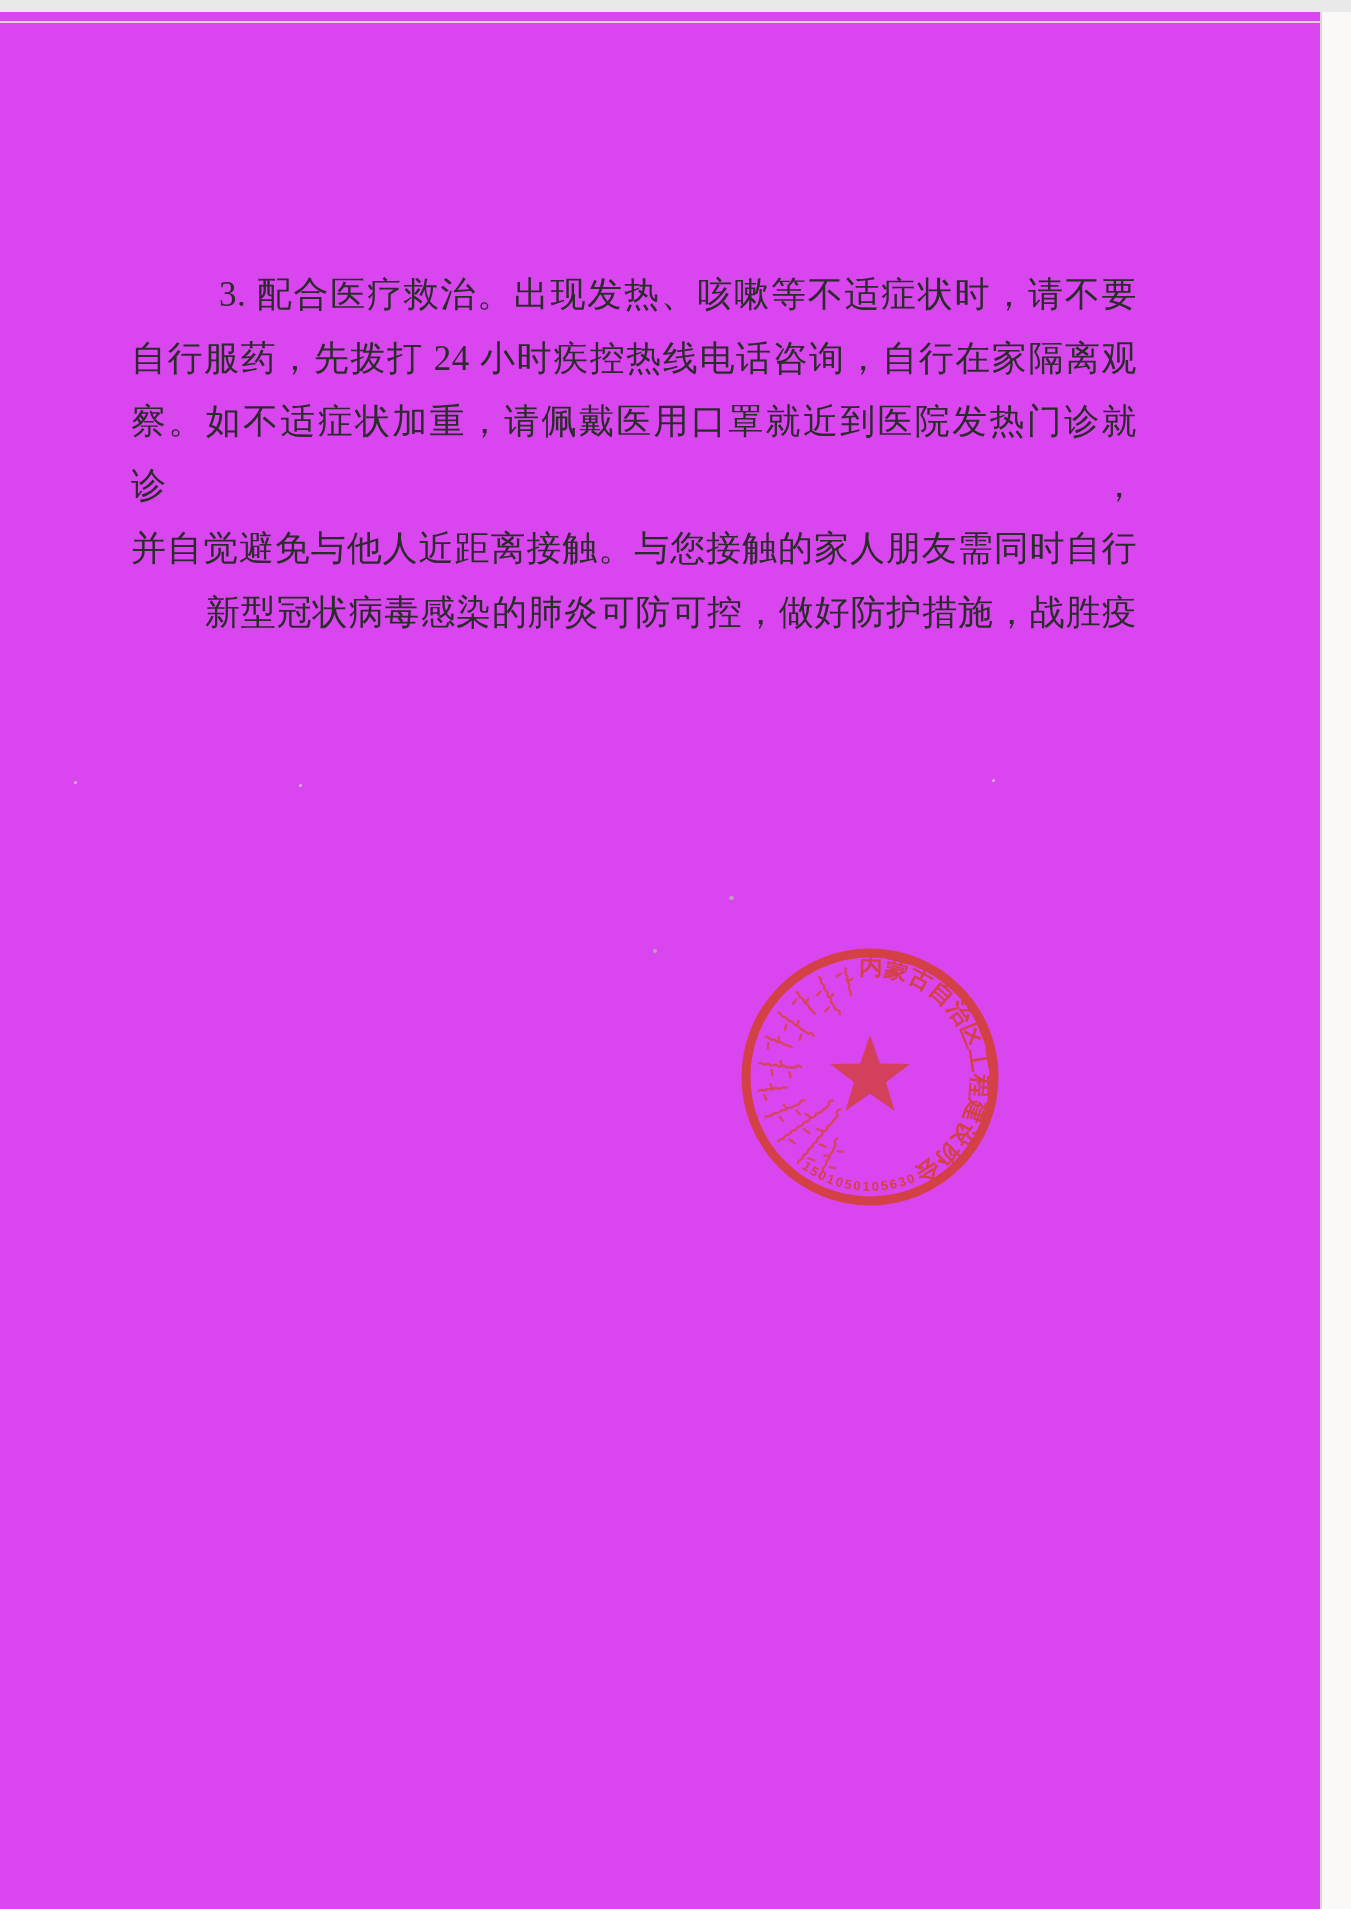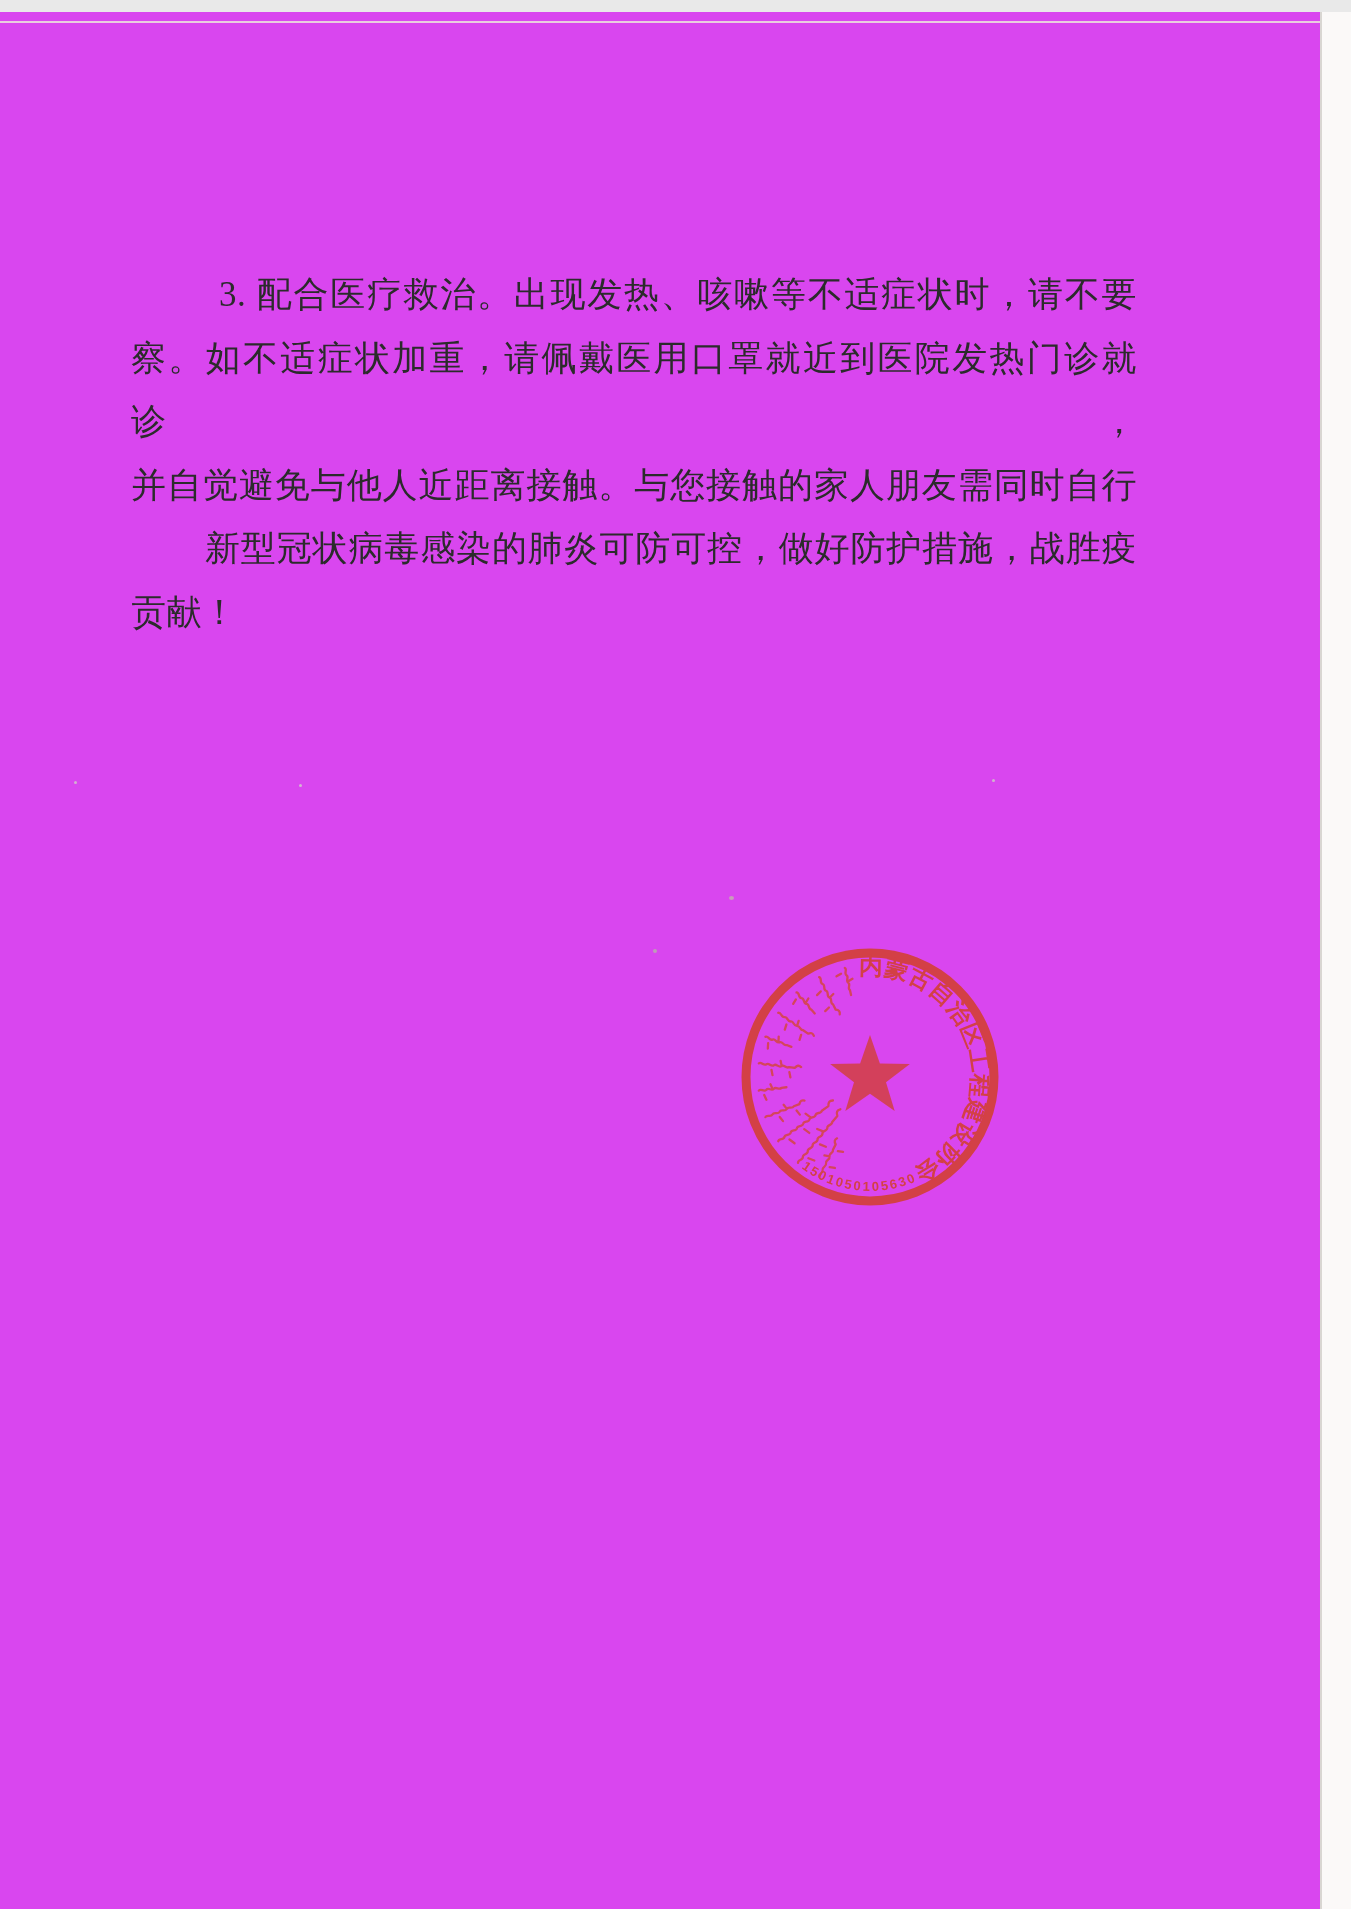--- a/index.html
+++ b/index.html
@@ -67,24 +67,24 @@
   <div class="scan-right-edge"></div>
 
   <div class="speck sp1"></div>
   <div class="speck sp2"></div>
   <div class="speck sp3"></div>
   <div class="speck sp4"></div>
   <div class="speck sp5"></div>
 
   <div class="letter-body">
     <div class="bline indent-a fill">3.  配合医疗救治。出现发热、咳嗽等不适症状时，请不要</div>
+    <div class="bline fill">自行服药，先拨打 24 小时疾控热线电话咨询，自行在家隔离观</div>
     <div class="bline fill">察。如不适症状加重，请佩戴医用口罩就近到医院发热门诊就诊，</div>
     <div class="bline fill">并自觉避免与他人近距离接触。与您接触的家人朋友需同时自行</div>
     <div class="bline indent-b fill">新型冠状病毒感染的肺炎可防可控，做好防护措施，战胜疫</div>
-    <div class="bline">贡献！</div>
   </div>
 
   <svg class="seal" viewBox="0 0 280 280">
     <defs>
       <path id="cnArc" d="M 129.2 37.6 A 103 103 0 0 1 154.3 242.0"></path>
       <path id="numArc" d="M 71.4 231.0 A 114 114 0 0 0 208.6 231.0"></path>
       <path id="mgS" d="M0 0 c2.4 2.4 -2.4 4.8 0 7.6 c2.4 2.4 -2.4 4.8 0 7.6 c2.4 2.4 -2.4 4.8 0 7.6 l0 5 m-5 -23 l-5 1.6 m10 7.5 l5 -1.6"></path>
       <path id="mgM" d="M0 0 c2.4 2.4 -2.4 4.8 0 7.6 c2.4 2.4 -2.4 4.8 0 7.6 c2.4 2.4 -2.4 4.8 0 7.6 c2.4 2.4 -2.4 4.8 0 7.6 l0 6 q4 2.5 1.5 6 m-6.5 -29 l-5 1.6 m10 8 l5 -1.6 m-10 10 l-5 1.6"></path>
       <path id="mgL" d="M0 0 c2.4 2.4 -2.4 4.8 0 7.6 c2.4 2.4 -2.4 4.8 0 7.6 c2.4 2.4 -2.4 4.8 0 7.6 c2.4 2.4 -2.4 4.8 0 7.6 c2.4 2.4 -2.4 4.8 0 7.6 c2.4 2.4 -2.4 4.8 0 7.6 c2.4 2.4 -2.4 4.8 0 7.6 l0 8 q5 3 2 7 m-7 -40 l-6 2 m12 10 l6 -2 m-12 -28 l-6 2"></path>
     </defs>

